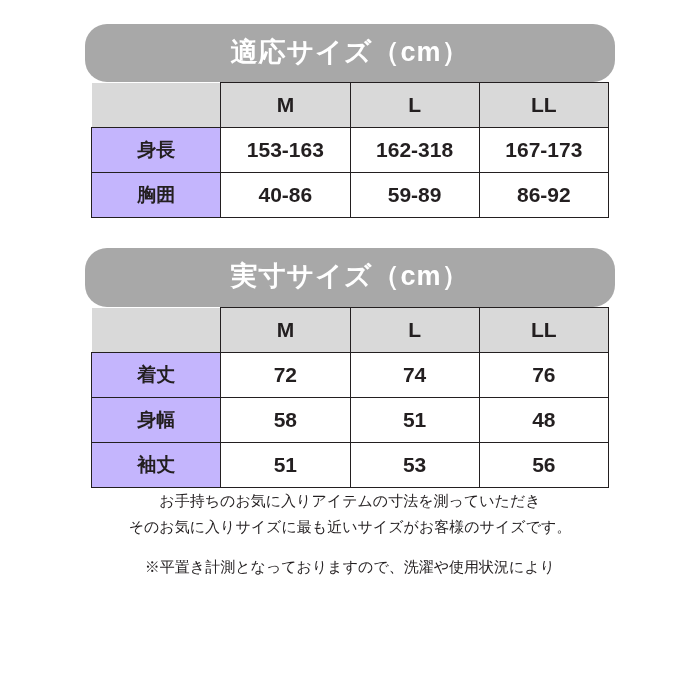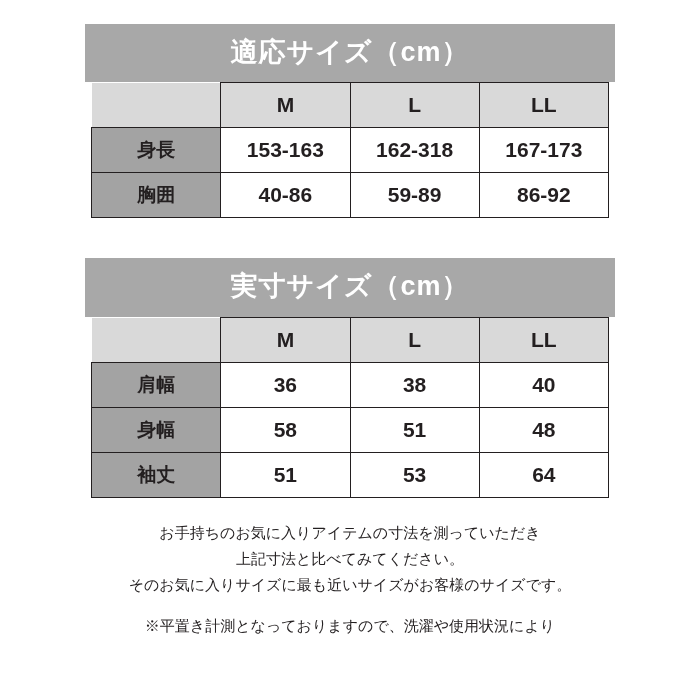--- a/index.html
+++ b/index.html
@@ -26,23 +26,24 @@
     color: #ffffff;
     text-align: center;
     font-size: 27px;
     font-weight: bold;
     letter-spacing: 1px;
     line-height: 1.2;
     padding: 12px 0 14px 0;
     margin: 0 auto;
     width: 530px;
     box-sizing: border-box;
+    border-radius: 22px;
   }
   .band-1 { margin-top: 24px; }
-  .band-2 { margin-top: 40px; }
+  .band-2 { margin-top: 30px; }
 
   table.sizetable {
     border-collapse: collapse;
     margin: 0 auto;
     width: 518px;
     table-layout: fixed;
     background: #ffffff;
   }
   table.sizetable td, table.sizetable th {
     border: 1px solid #231f20;
@@ -56,29 +57,28 @@
   table.sizetable thead th {
     background: #d9d9d9;
   }
   table.sizetable thead th.blank {
     background: #d9d9d9;
     border-left: 1px solid #ffffff;
     border-top: 1px solid #ffffff;
     border-bottom: 1px solid #231f20;
   }
   table.sizetable tbody th.rowhead {
-    background: #a3a3a3;
+    background: #c4b5fd;
     font-size: 19px;
     width: 108px;
   }
   .table-1 { margin-top: 17px; }
   .table-2 { margin-top: 17px; }
 
   .notes {
-    margin-top: 22px;
     text-align: center;
     font-size: 15px;
     line-height: 1.75;
     color: #231f20;
   }
   .notes .gap {
     display: block;
     height: 14px;
   }
   .note-line { display: block; }
@@ -121,41 +121,40 @@
     <thead>
       <tr>
         <th class="blank"></th>
         <th>M</th>
         <th>L</th>
         <th>LL</th>
       </tr>
     </thead>
     <tbody>
       <tr>
-        <th class="rowhead">肩幅</th>
-        <td>36</td>
-        <td>38</td>
-        <td>40</td>
+        <th class="rowhead">着丈</th>
+        <td>72</td>
+        <td>74</td>
+        <td>76</td>
       </tr>
       <tr>
         <th class="rowhead">身幅</th>
         <td>58</td>
         <td>51</td>
         <td>48</td>
       </tr>
       <tr>
         <th class="rowhead">袖丈</th>
         <td>51</td>
         <td>53</td>
-        <td>64</td>
+        <td>56</td>
       </tr>
     </tbody>
   </table>
 
   <div class="notes">
     <span class="note-line">お手持ちのお気に入りアイテムの寸法を測っていただき</span>
-    <span class="note-line">上記寸法と比べてみてください。</span>
     <span class="note-line">そのお気に入りサイズに最も近いサイズがお客様のサイズです。</span>
     <span class="gap"></span>
     <span class="note-line">※平置き計測となっておりますので、洗濯や使用状況により</span>
   </div>
 
 </div>
 
 </body></html>

